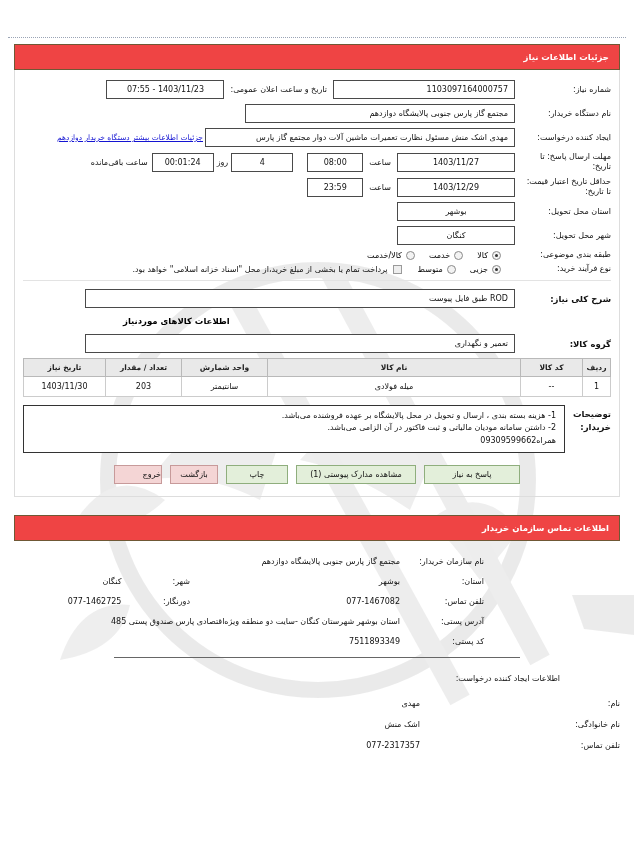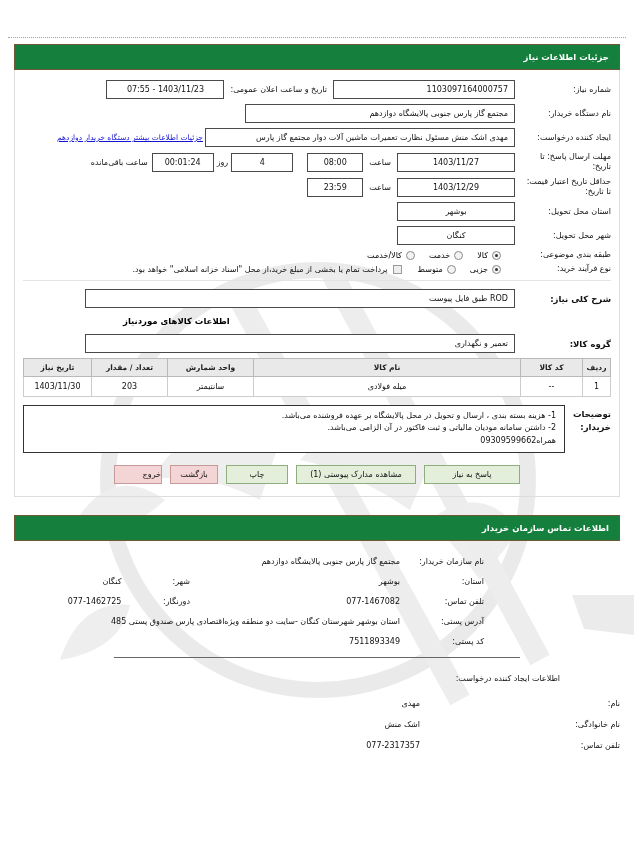--- a/index.html
+++ b/index.html
@@ -33,21 +33,21 @@
   }
 
   .top-rule {
     border-top: 1px dotted #9aa4b5;
     margin: 37px 8px 0 8px;
     height: 0;
   }
 
   
   .section-bar {
-    background: #15803d;
+    background: #ef4444;
     color: #ffffff;
     font-size: 8.5px;
     font-weight: bold;
     padding: 7px 10px 7px 0;
     text-align: right;
     margin: 6px 14px 0 14px;
     border: 1px solid #6f5835;
     letter-spacing: .2px;
   }
 
@@ -176,21 +176,21 @@
     padding: 5px 3px;
     text-align: center;
     color: #111;
     background: #ffffff;
   }
   .col-radif { width: 28px; }
   .col-code  { width: 62px; }
   .col-name  { width: auto; }
   .col-unit  { width: 86px; }
   .col-qty   { width: 76px; }
-  .col-date  { width: 68px; }
+  .col-date  { width: 82px; }
 
   
   .notes-wrap { display: flex; align-items: stretch; margin-top: 8px; }
   .notes-lbl {
     font-size: 8.5px; font-weight: bold; color: #111;
     width: 46px; text-align: right; line-height: 1.5; padding-top: 3px;
   }
   .notes-box {
     flex: 1;
     border: 1px solid #333;

